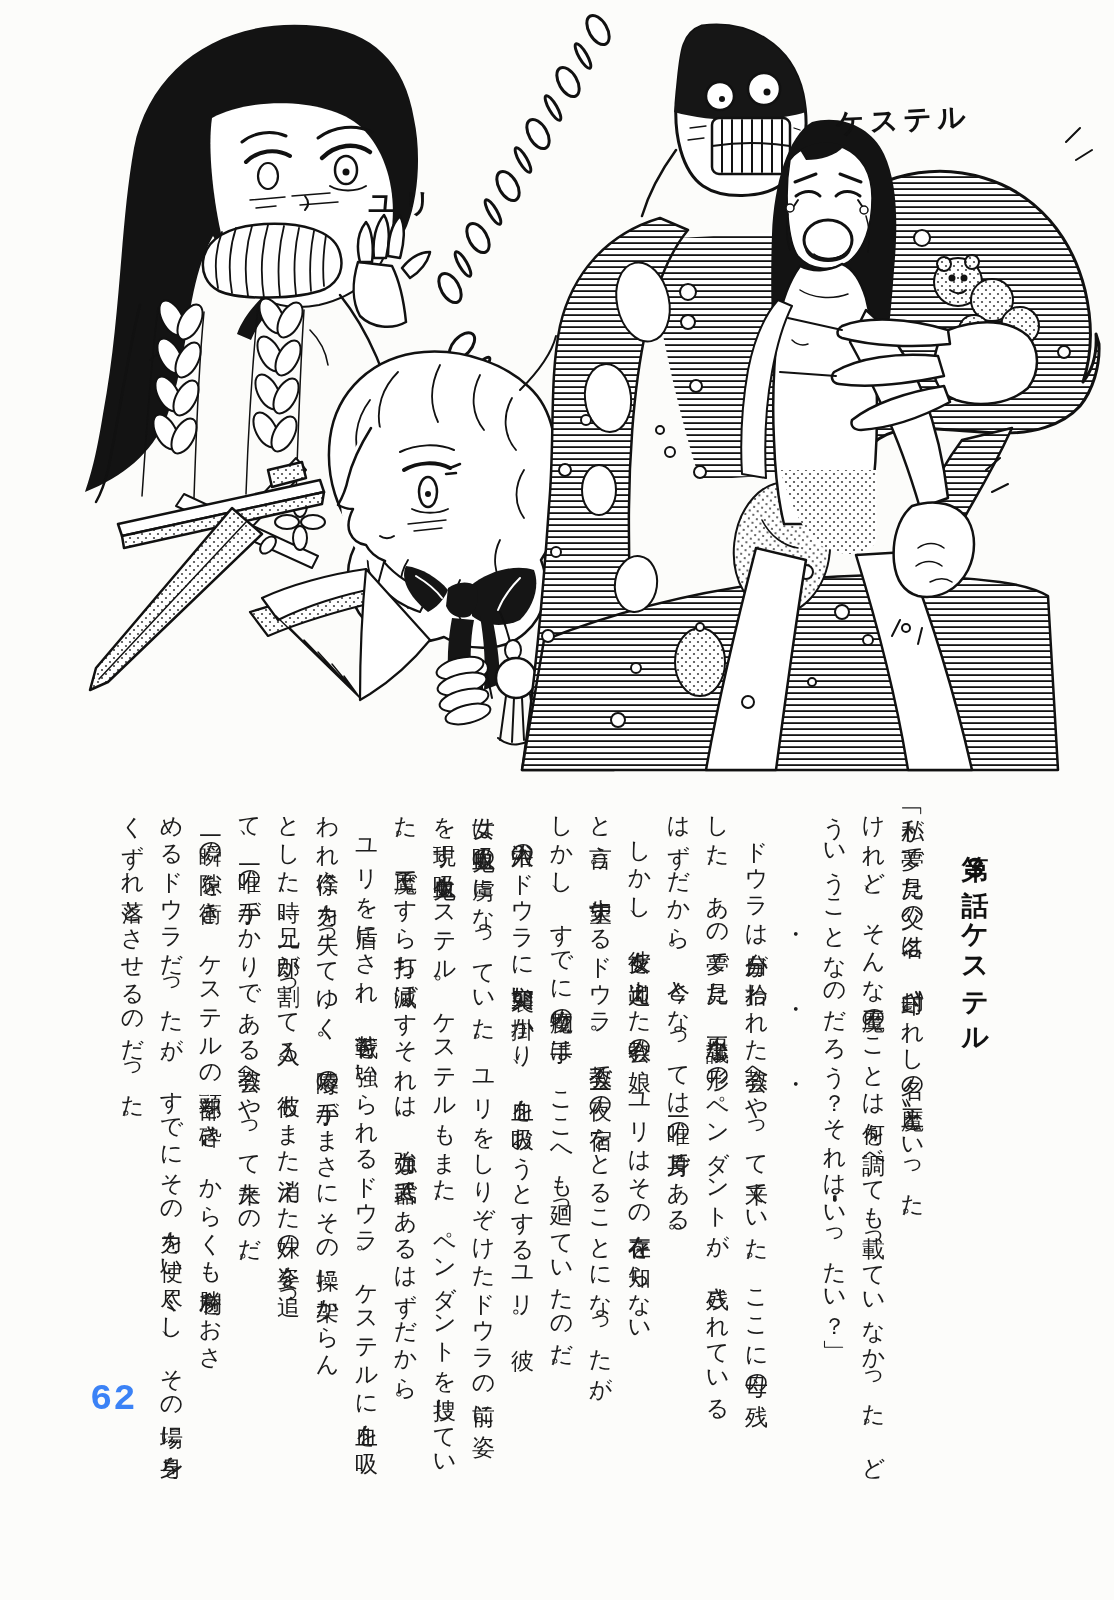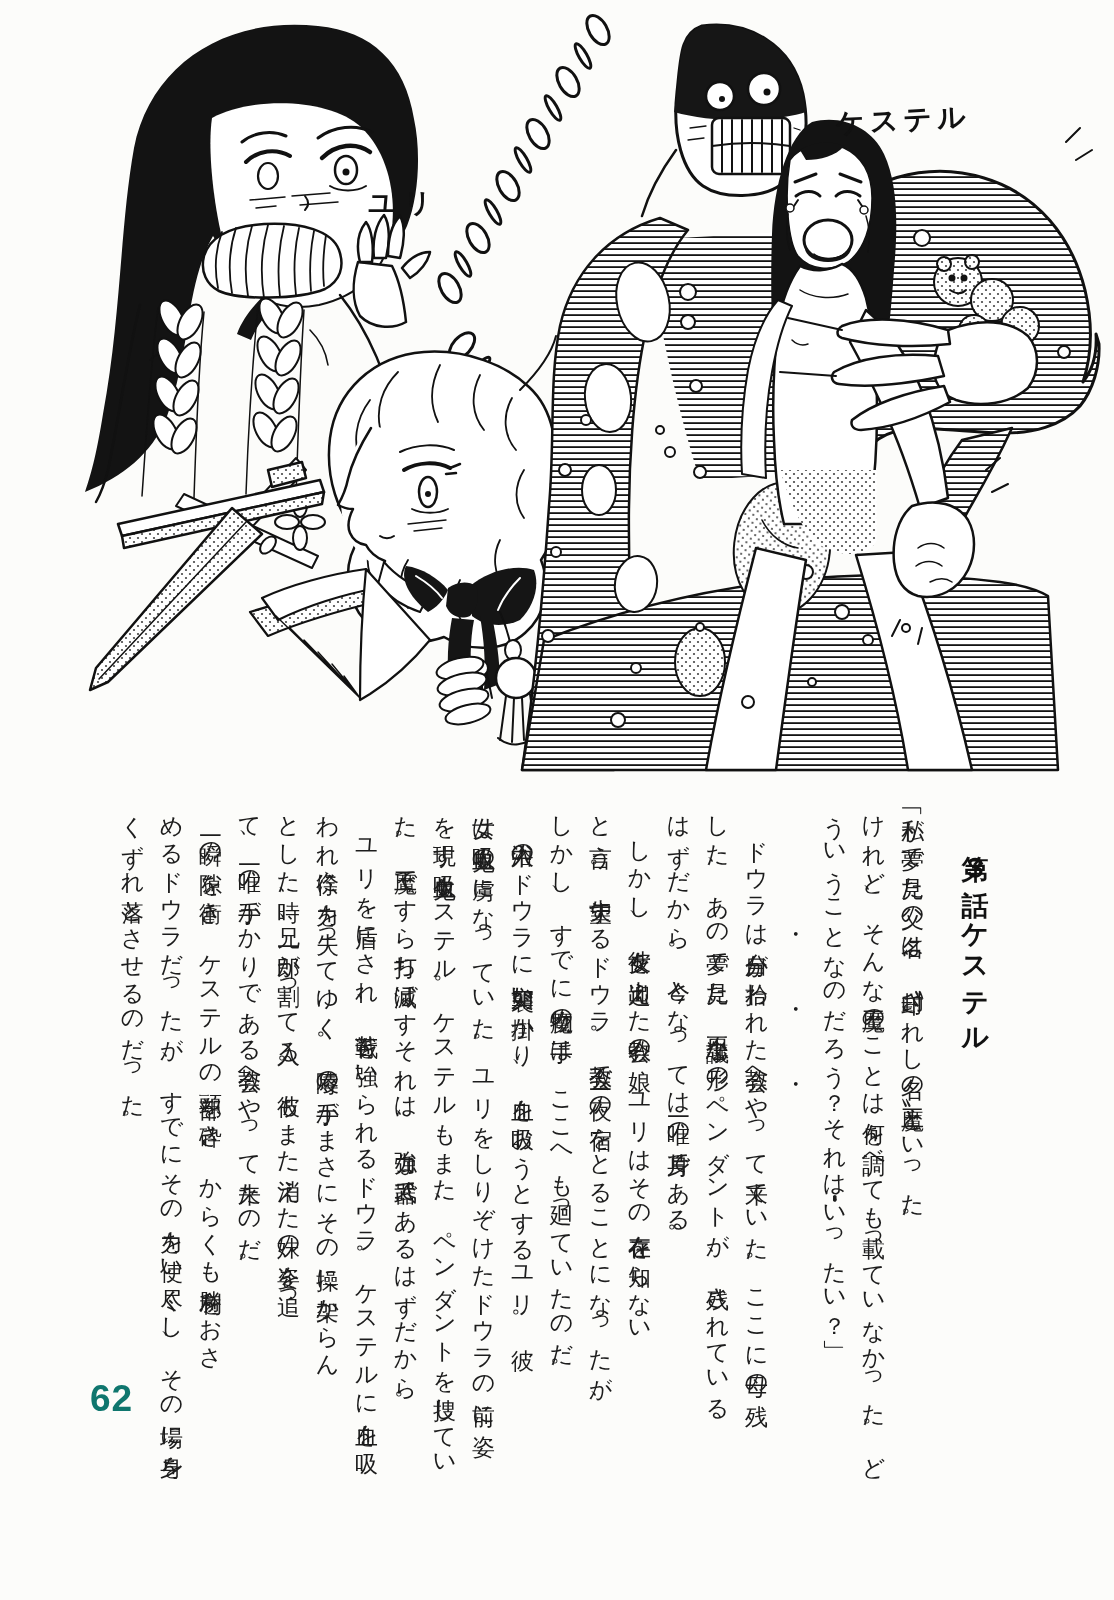--- a/index.html
+++ b/index.html
@@ -19,22 +19,22 @@
   .story-title{
     font-family:"Liberation Sans","DejaVu Sans",sans-serif;
     font-weight:bold;font-size:27px;letter-spacing:4px;
     padding-top:34px;margin-left:20px;line-height:46px;color:#111;
   }
   .col{
     font-size:23px;line-height:39px;letter-spacing:1.5px;color:#1c1c1c;
   }
   .page-number{
     position:absolute;left:90px;top:1378px;
-    font-family:Liberation Sans, sans-serif;
-    font-weight:bold;font-size:37px;color:#0f766e;letter-spacing:1px;
+    font-family:Liberation Mono, monospace;
+    font-weight:bold;font-size:37px;color:#3b82f6;letter-spacing:1px;
   }
 </style>
 </head>
 <body>
 
 <svg class="art" viewBox="0 0 1114 790" fill="none" stroke-linecap="round" stroke-linejoin="round">
   <defs>
     <pattern id="hl" width="6" height="6" patternUnits="userSpaceOnUse">
       <rect width="6" height="6" fill="#ffffff"></rect>
         <rect y="2.2" width="6" height="1.8" fill="#141414"></rect>

